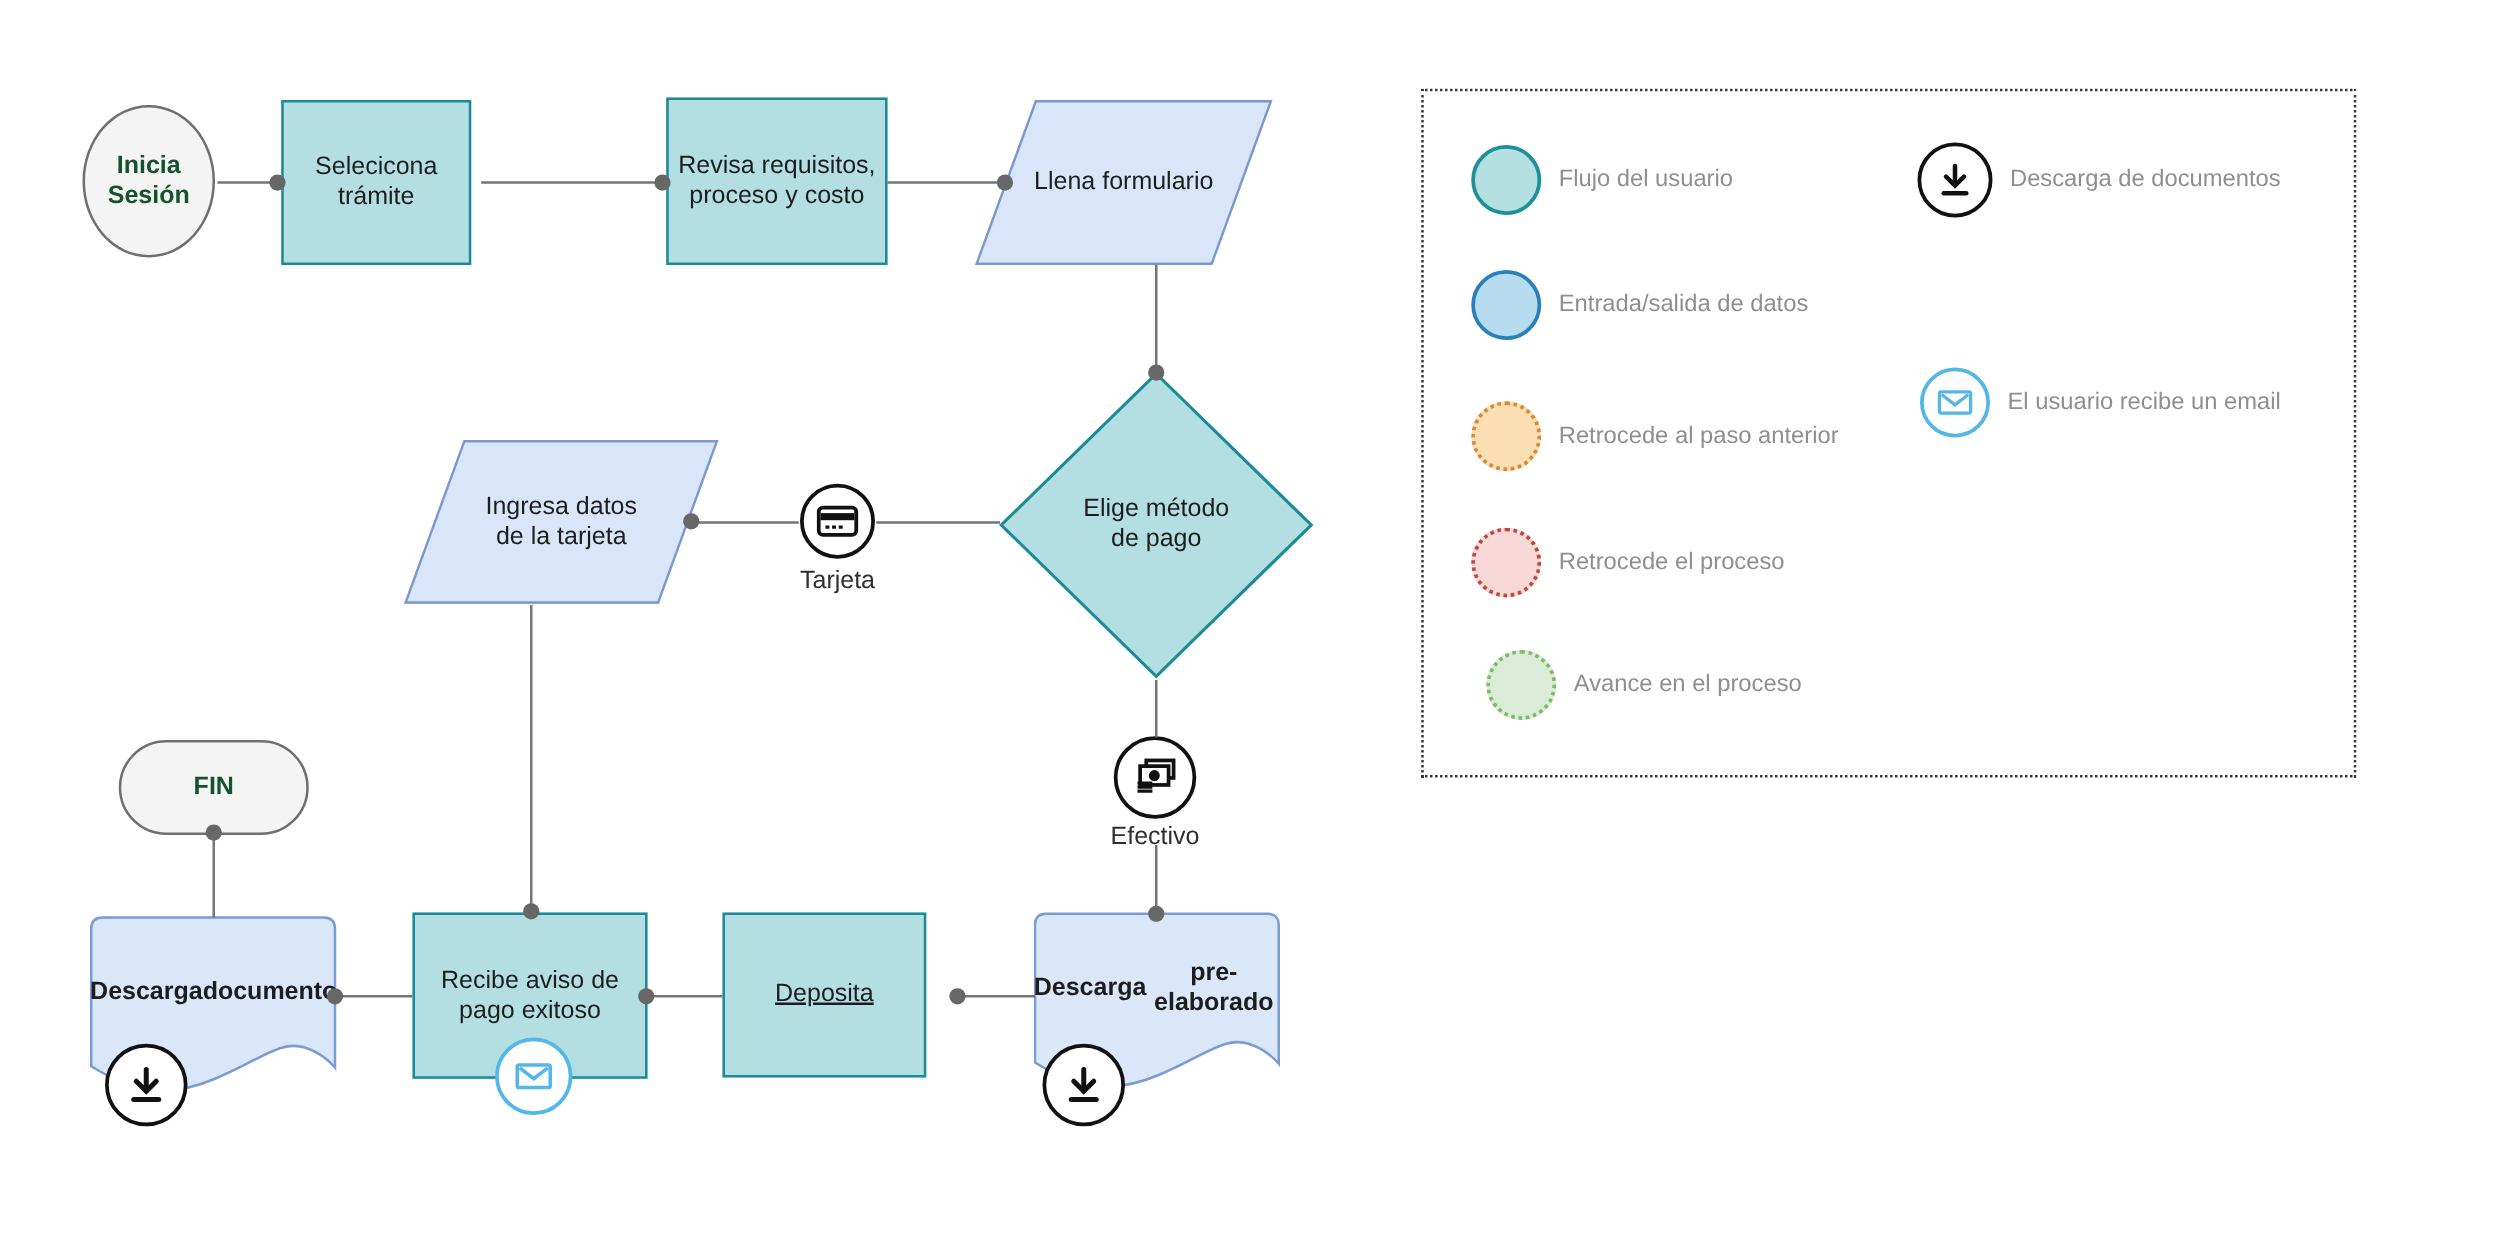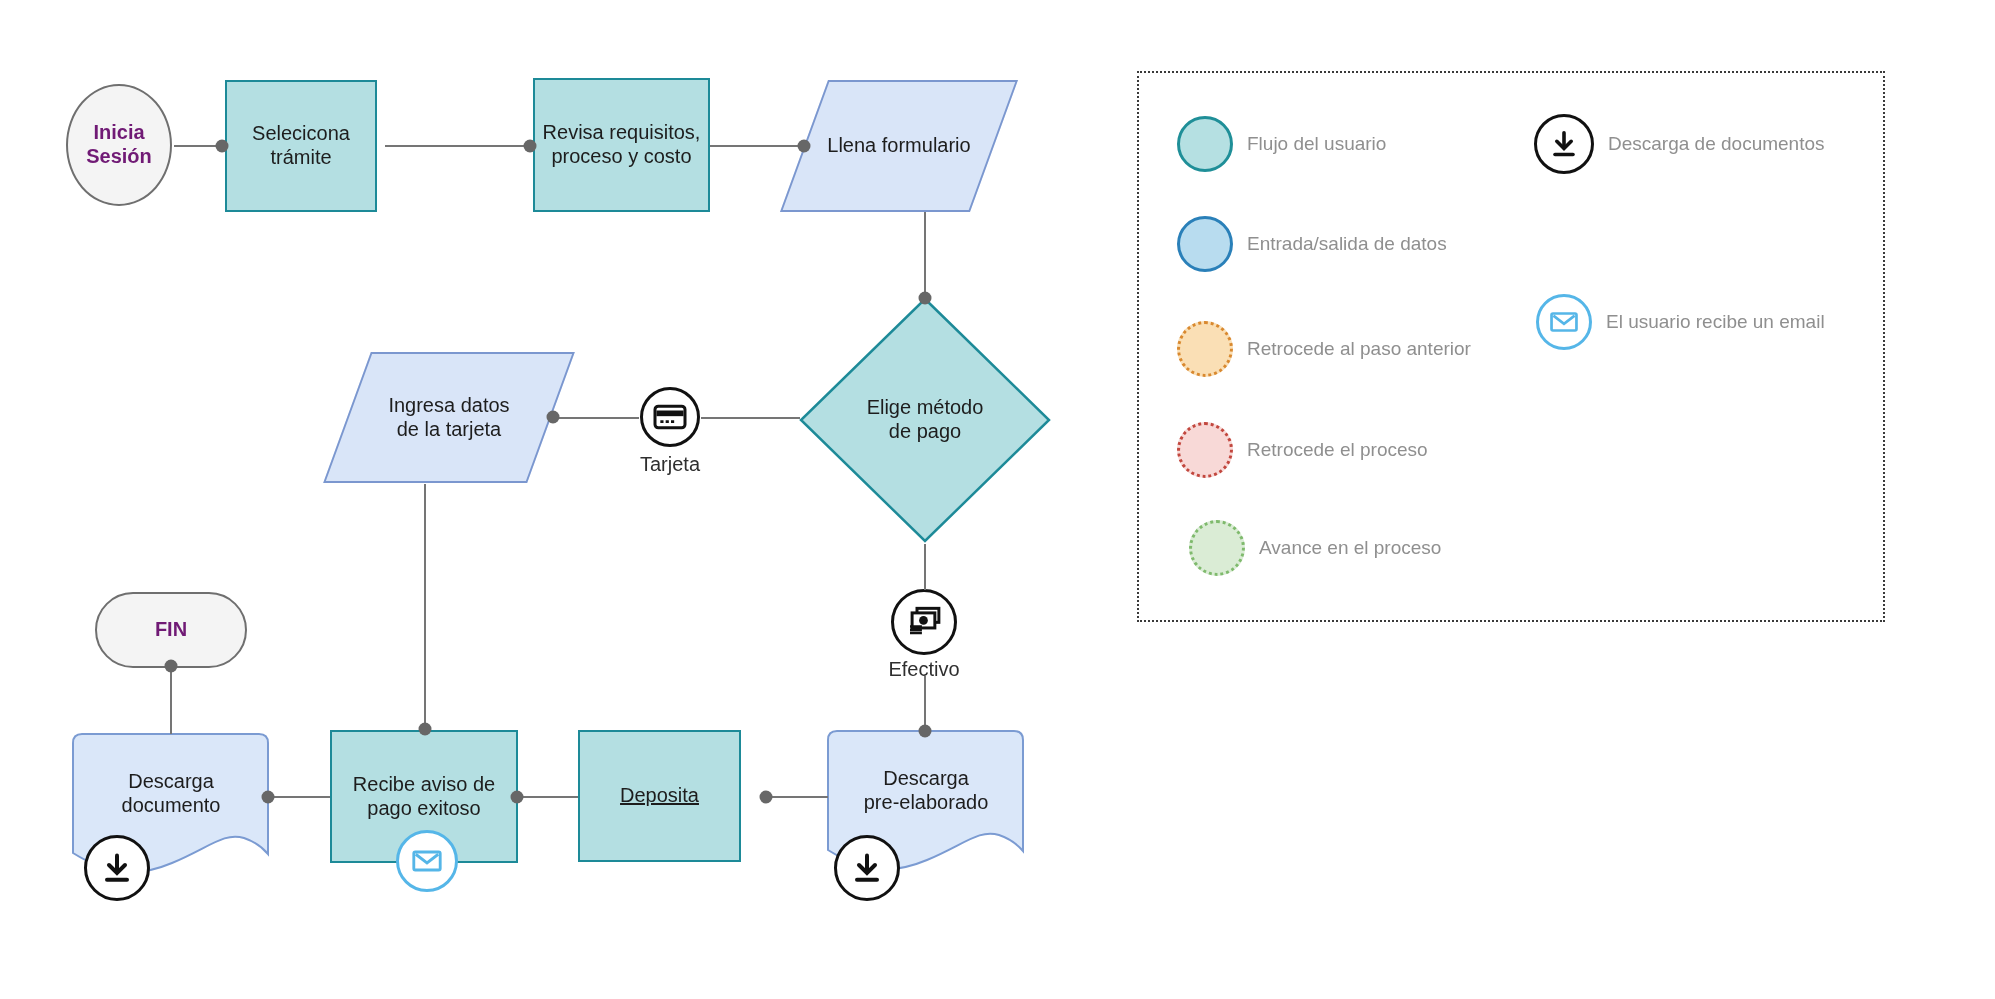--- a/index.html
+++ b/index.html
@@ -6,34 +6,34 @@
   .stage{
     position:relative;width:1995px;height:999px;background:#ffffff;overflow:hidden;
     font-family:"Liberation Sans", sans-serif;color:#1d1d1d;
   }
   .stage *{box-sizing:border-box;}
   svg.layer{position:absolute;left:0;top:0;pointer-events:none;}
   .node{position:absolute;display:flex;align-items:center;justify-content:center;
         text-align:center;font-size:20px;line-height:1.18;color:#1d1d1d;}
   .node .ln{display:block;}
   .proc{background:#b4dfe2;border:2.5px solid #1d8a98;}
-  .terminal{background:#f4f4f4;border:2.5px solid #6f6f6f;font-weight:bold;color:#701a75;}
+  .terminal{background:#f4f4f4;border:2.5px solid #6f6f6f;font-weight:bold;color:#14532d;}
   .start{border-radius:50%;}
   .stadium{border-radius:40px;}
   .para{background:transparent;}
   .para .shape{position:absolute;top:0;bottom:0;left:24px;right:24px;
                background:#d9e5f8;border:2px solid #7b97cf;transform:skewX(-20deg);}
   .para .txt{position:relative;z-index:1;width:100%;}
   .diamond{background:transparent;}
   .diamond svg,.docshape>svg{position:absolute;left:0;top:0;}
   .diamond .txt{position:relative;z-index:1;max-width:170px;}
   .docshape{position:absolute;}
   .docshape .txt{position:absolute;left:0;top:0;width:100%;height:124px;
-                 display:flex;flex-direction:column;align-items:center;justify-content:center;
-                 font-size:20px;line-height:1.18;text-align:center;z-index:1;}
+                 display:flex;flex-direction:row;align-items:center;justify-content:center;
+                 font-size:20px;line-height:1.18;text-align:center;z-index:1;font-weight:bold;}
   .badge{position:absolute;border-radius:50%;background:#ffffff;
          display:flex;align-items:center;justify-content:center;z-index:3;}
   .badge.black{border:3.5px solid #111111;}
   .badge.blue{border:3px solid #55b6e8;}
   .branch-label{position:absolute;width:90px;text-align:center;font-size:20px;color:#2f2f2f;z-index:3;}
   
   .legend{position:absolute;left:1137px;top:71px;width:748px;height:551px;
           border:2px dotted #3a3a3a;}
   .lg-row{position:absolute;display:flex;align-items:center;}
   .lg-label{font-size:19px;color:#8f8f8f;white-space:nowrap;}

